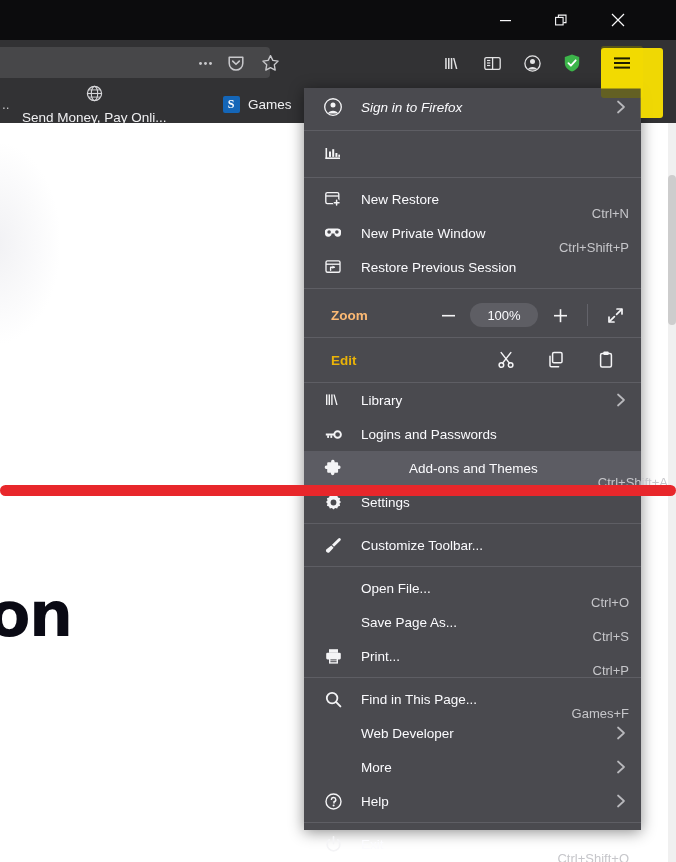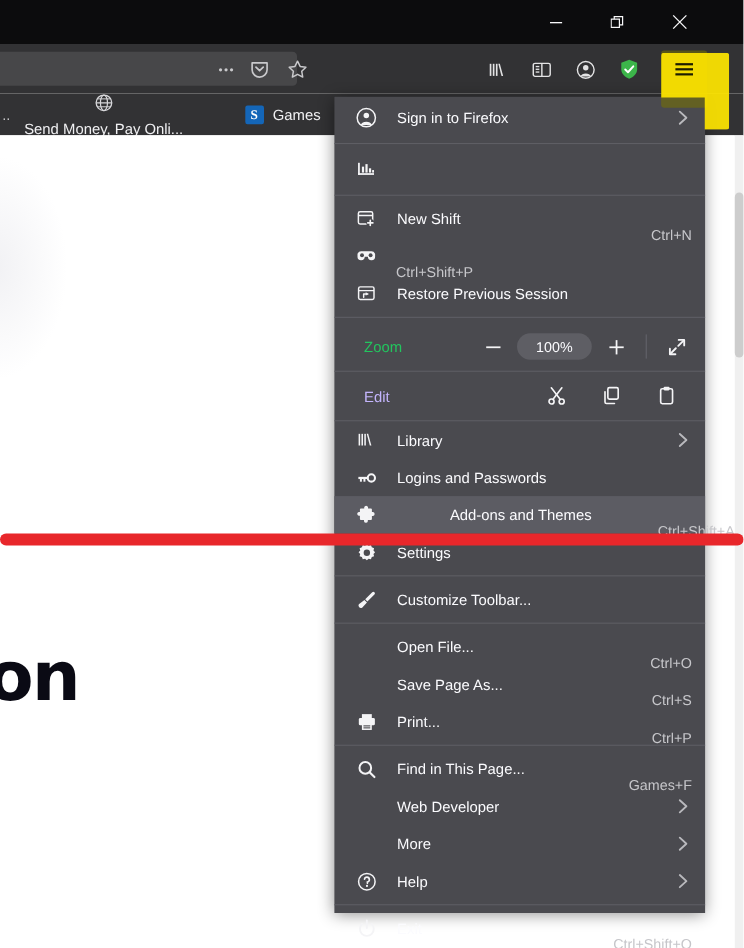--- a/index.html
+++ b/index.html
@@ -121,21 +121,21 @@
     background:#4a4a4f;
     box-shadow:0 2px 14px rgba(0,0,0,.45);
     color:#fbfbfe;
     font-size:13.5px;
   }
   .mrow{
     position:relative;display:flex;align-items:center;
     height:34px;padding:0 12px 0 14px;
     cursor:default;
   }
-  .mrow.tall{height:38px;}
+  .mrow.tall{height:38px;font-style:italic;}
   .mrow .mi{
     width:30px;min-width:30px;display:flex;align-items:center;justify-content:center;
     color:#f4f4f6;
   }
   .mrow .mlabel{
     flex:1;padding-left:13px;white-space:nowrap;color:#fbfbfe;
   }
   .mrow .mshort{
     color:#c6c6ca;font-size:13px;padding-left:12px;white-space:nowrap;margin-top:28px;
   }
@@ -144,36 +144,36 @@
     margin-left:6px;
   }
   .mrow.selected{background:#5c5c63;gap:48px;}
   .msep{height:1px;background:#5e5e64;margin:4px 0;}
   .msep.tight{margin:0;}
 
   
   #zoomrow{
     display:flex;align-items:center;height:44px;padding:0 4px 0 14px;
   }
-  #zoomrow .zlab{flex:1;padding-left:13px;color:#22c55e;}
+  #zoomrow .zlab{flex:1;padding-left:13px;color:#fdba74;font-weight:bold;}
   .zbtn{
     width:44px;height:32px;display:flex;align-items:center;justify-content:center;
     color:#f4f4f6;border-radius:3px;
   }
   #zoom-pill{
     min-width:56px;height:24px;border-radius:12px;background:#5e5e64;
     display:flex;align-items:center;justify-content:center;
     font-size:13px;color:#fbfbfe;padding:0 6px;text-align:center;
   }
   #zoom-div{width:1px;height:22px;background:#63636a;margin:0 5px;}
   
   #editrow{
     display:flex;align-items:center;height:44px;padding:0 10px 0 14px;
   }
-  #editrow .elab{flex:1;padding-left:13px;color:#c4b5fd;}
+  #editrow .elab{flex:1;padding-left:13px;color:#eab308;font-weight:bold;}
   .ebtn{
     width:50px;height:32px;display:flex;align-items:center;justify-content:center;
     color:#f4f4f6;
   }
 
   
   #annot-red{
     position:absolute;left:0px;top:485px;width:676px;height:11px;
     background:#e8272b;border-radius:6px;pointer-events:none;
   }
@@ -330,32 +330,33 @@
 
   <div class="mrow">
     <span class="mi">
       <svg width="18" height="18" viewBox="0 0 18 18">
         <rect x="1.8" y="2.6" width="13" height="11" rx="1.5" fill="none" stroke="currentColor" stroke-width="1.35"></rect>
         <line x1="1.8" y1="6" x2="14.8" y2="6" stroke="currentColor" stroke-width="1.35"></line>
         <circle cx="12.6" cy="12.6" r="3.6" fill="#4a4a4f"></circle>
         <path d="M12.6 10.3 V15 M10.3 12.65 H15" stroke="currentColor" stroke-width="1.5" stroke-linecap="round"></path>
       </svg>
     </span>
-    <span class="mlabel">New Shift</span>
+    <span class="mlabel">New Restore</span>
     <span class="mshort">Ctrl+N</span>
   </div>
 
   <div class="mrow">
     <span class="mi">
       <svg width="20" height="20" viewBox="0 0 20 20">
         <path d="M2 7.6 a3.9 3.9 0 0 1 3.9 -2.1 h8.2 A3.9 3.9 0 0 1 18 7.6 v2.6 a3.3 3.3 0 0 1 -6.6 .3 h-2.8 A3.3 3.3 0 0 1 2 10.2 z" fill="currentColor"></path>
         <circle cx="6.1" cy="9" r="1.8" fill="#4a4a4f"></circle>
         <circle cx="13.9" cy="9" r="1.8" fill="#4a4a4f"></circle>
       </svg>
     </span>
+    <span class="mlabel">New Private Window</span>
     <span class="mshort">Ctrl+Shift+P</span>
   </div>
 
   <div class="mrow">
     <span class="mi">
       <svg width="18" height="18" viewBox="0 0 18 18">
         <rect x="2" y="2.8" width="14" height="11.4" rx="1.5" fill="none" stroke="currentColor" stroke-width="1.35"></rect>
         <line x1="2" y1="6.2" x2="16" y2="6.2" stroke="currentColor" stroke-width="1.35"></line>
         <path d="M10.4 9.2 H6.6 v3.1" fill="none" stroke="currentColor" stroke-width="1.35" stroke-linecap="round" stroke-linejoin="round"></path>
         <path d="M8.5 7.5 L10.6 9.2 L8.5 10.9" fill="currentColor"></path>

